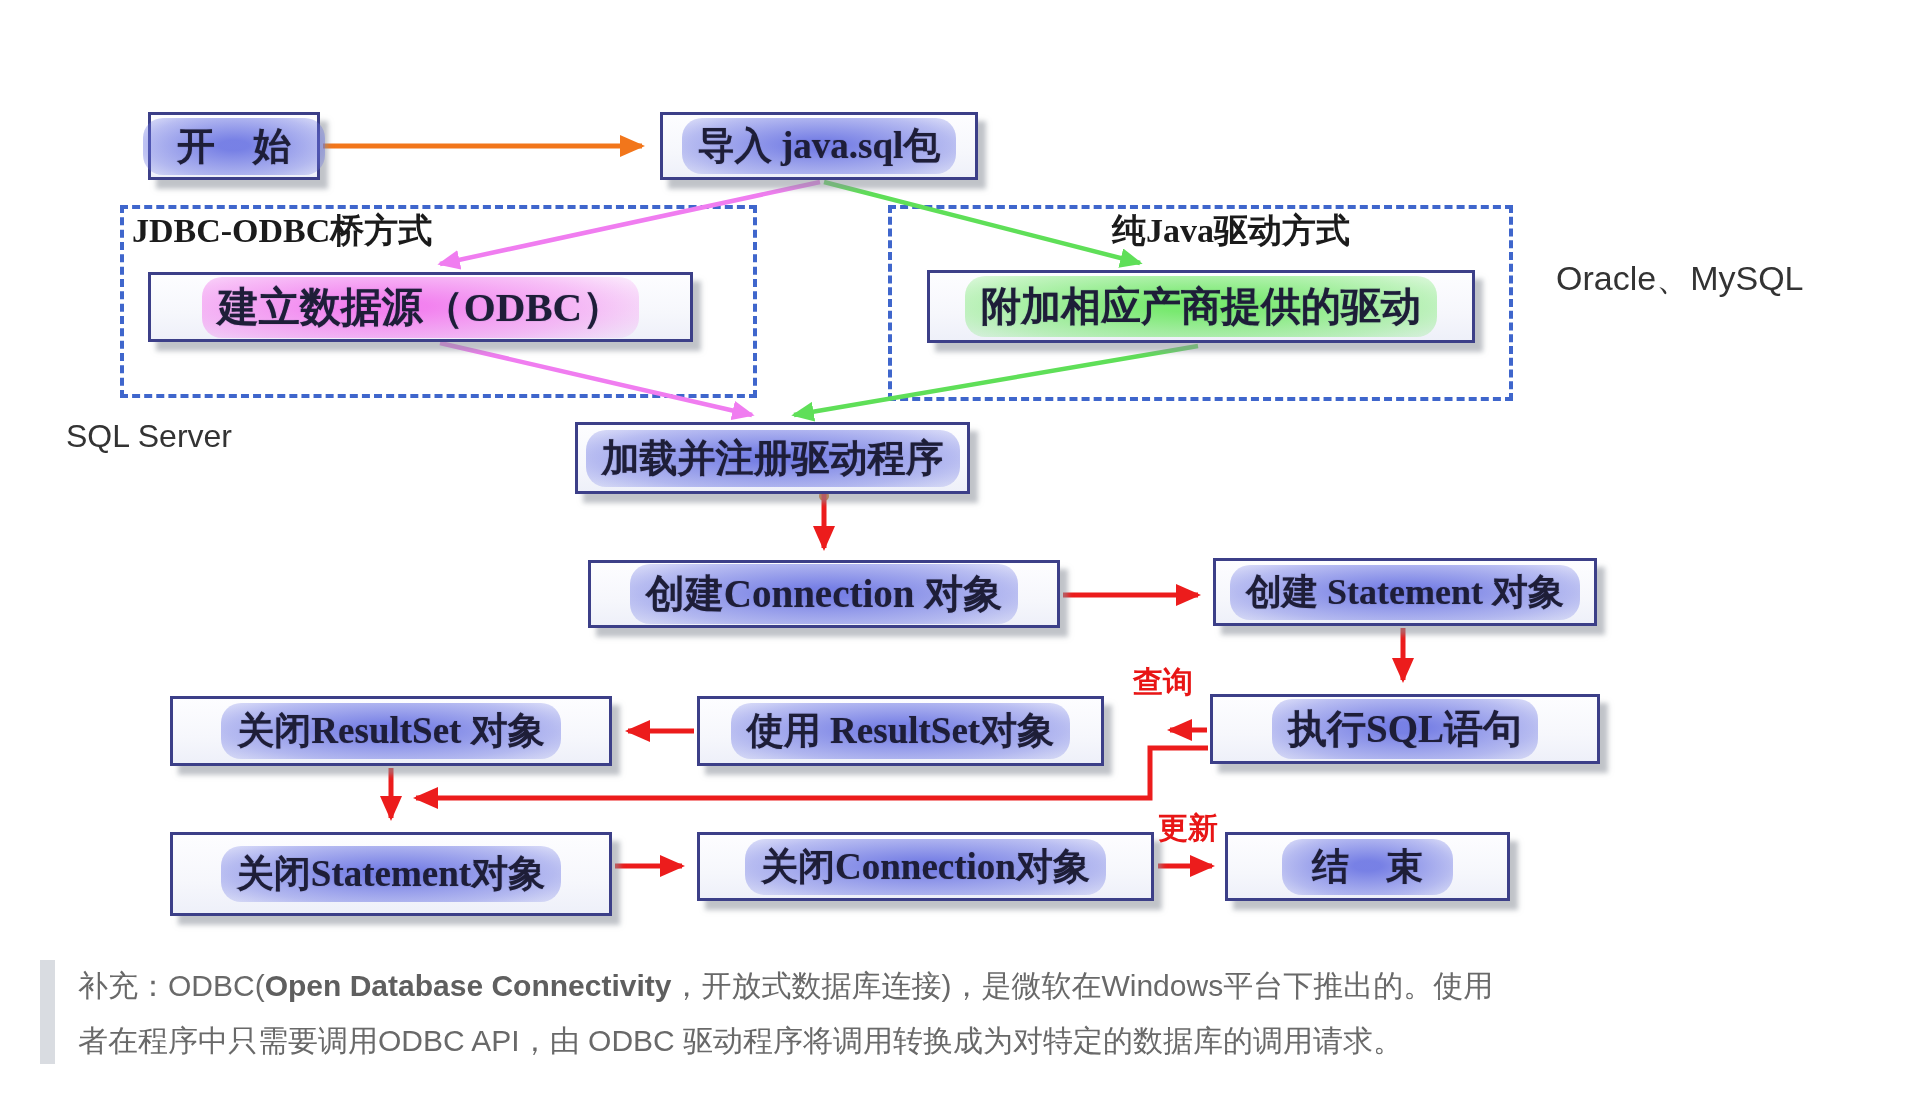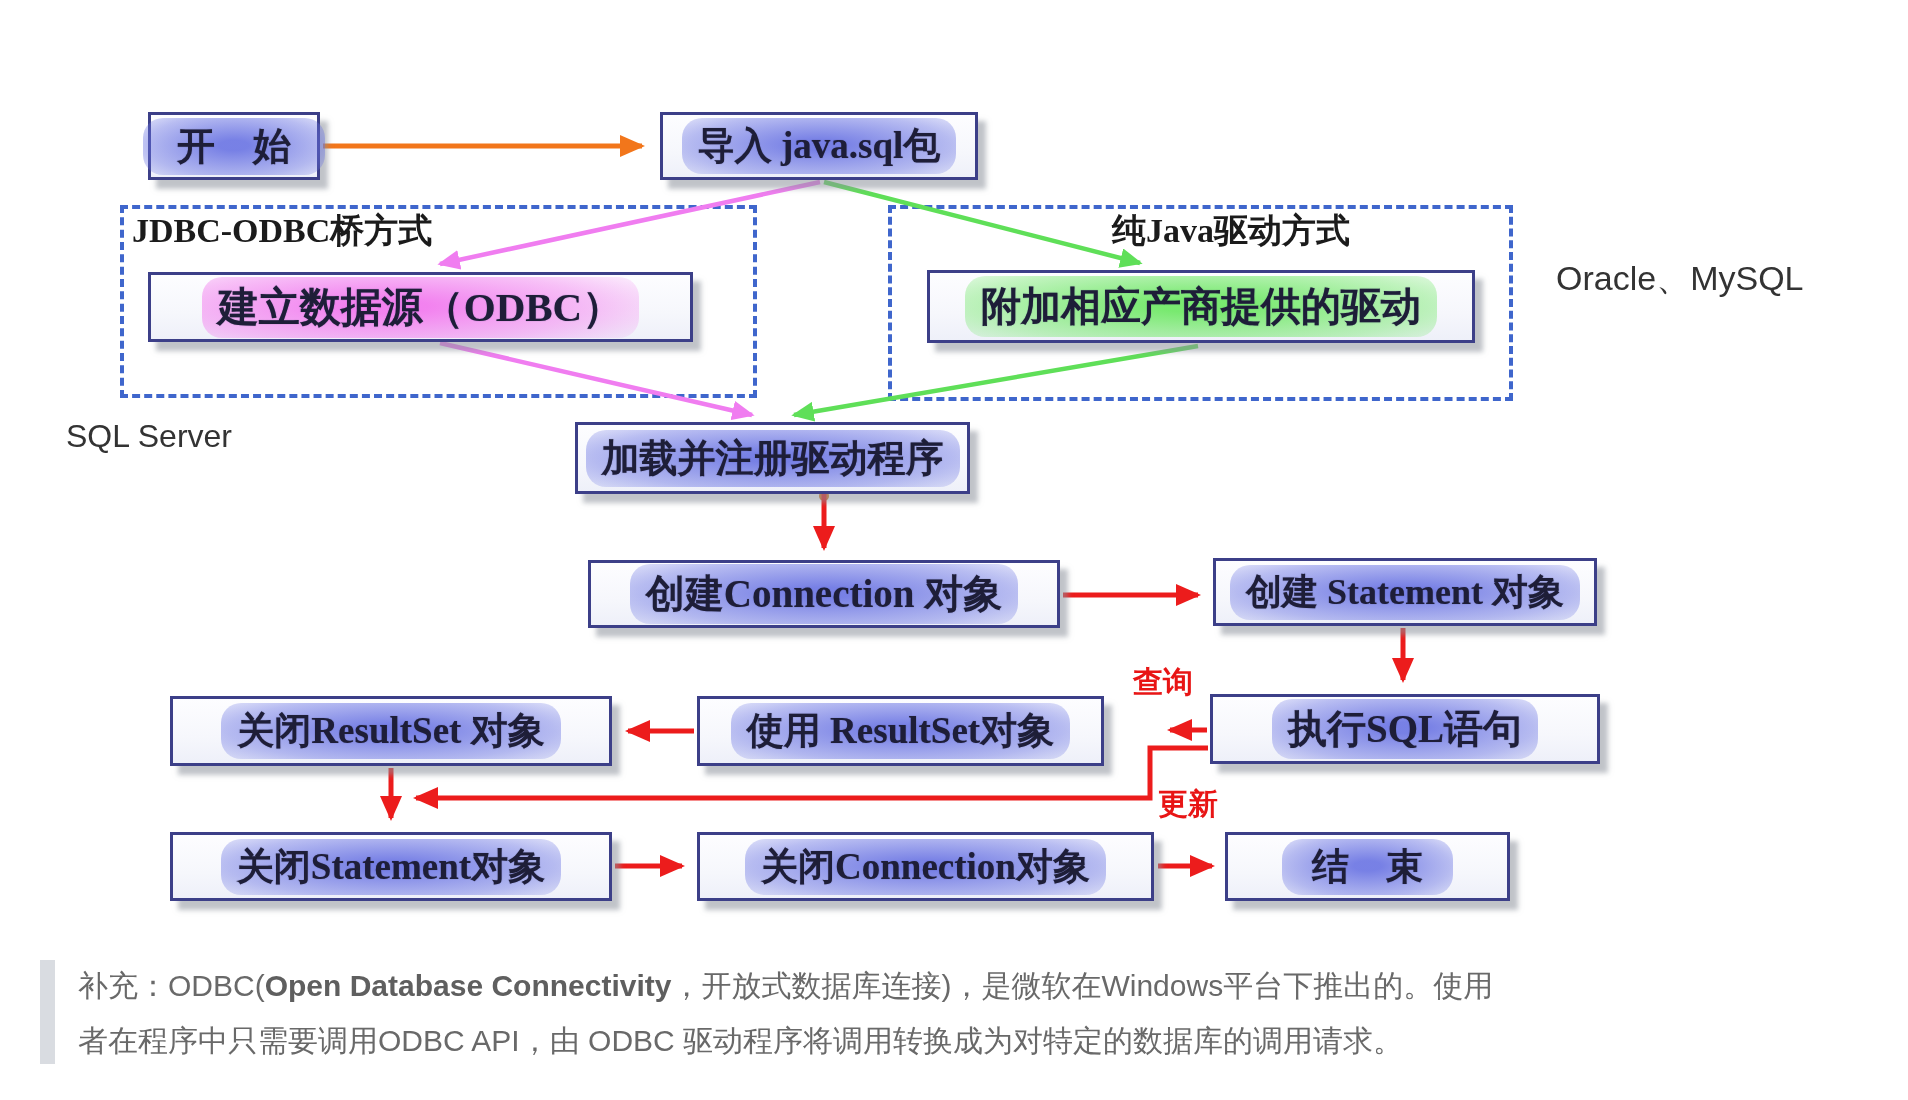--- a/index.html
+++ b/index.html
@@ -138,37 +138,37 @@
   </div>
 
   <div class="node" style="left:697px;top:696px;width:407px;height:70px;">
     <span class="pill glow-blue" style="font-size:37px;">使用 ResultSet对象</span>
   </div>
 
   <div class="node" style="left:170px;top:696px;width:442px;height:70px;">
     <span class="pill glow-blue" style="font-size:37px;">关闭ResultSet 对象</span>
   </div>
 
-  <div class="node" style="left:170px;top:832px;width:442px;height:69px;">
+  <div class="node" style="left:170px;top:832px;width:442px;height:84px;">
     <span class="pill glow-blue" style="font-size:37px;">关闭Statement对象</span>
   </div>
 
   <div class="node" style="left:697px;top:832px;width:457px;height:69px;">
     <span class="pill glow-blue" style="font-size:37px;">关闭Connection对象</span>
   </div>
 
   <div class="node" style="left:1225px;top:832px;width:285px;height:69px;">
     <span class="pill glow-blue" style="font-size:37px;padding:3px 30px;">结　束</span>
   </div>
 
   <div class="side-label" style="left:66px;top:418px;font-size:32px;">SQL Server</div>
   <div class="side-label" style="left:1556px;top:256px;font-size:34px;">Oracle、MySQL</div>
 
   <div class="edge-label" style="left:1133px;top:662px;">查询</div>
-  <div class="edge-label" style="left:1158px;top:784px;">更新</div>
+  <div class="edge-label" style="left:1158px;top:808px;">更新</div>
 
   <div class="note-bar"></div>
   <div class="note">
     <div><span>补充：ODBC(</span><b>Open Database Connectivity</b><span>，开放式数据库连接)，是微软在Windows平台下推出的。使用</span></div>
     <div>者在程序中只需要调用ODBC API，由 ODBC 驱动程序将调用转换成为对特定的数据库的调用请求。</div>
   </div>
 
 </div>
 
 </body></html>

